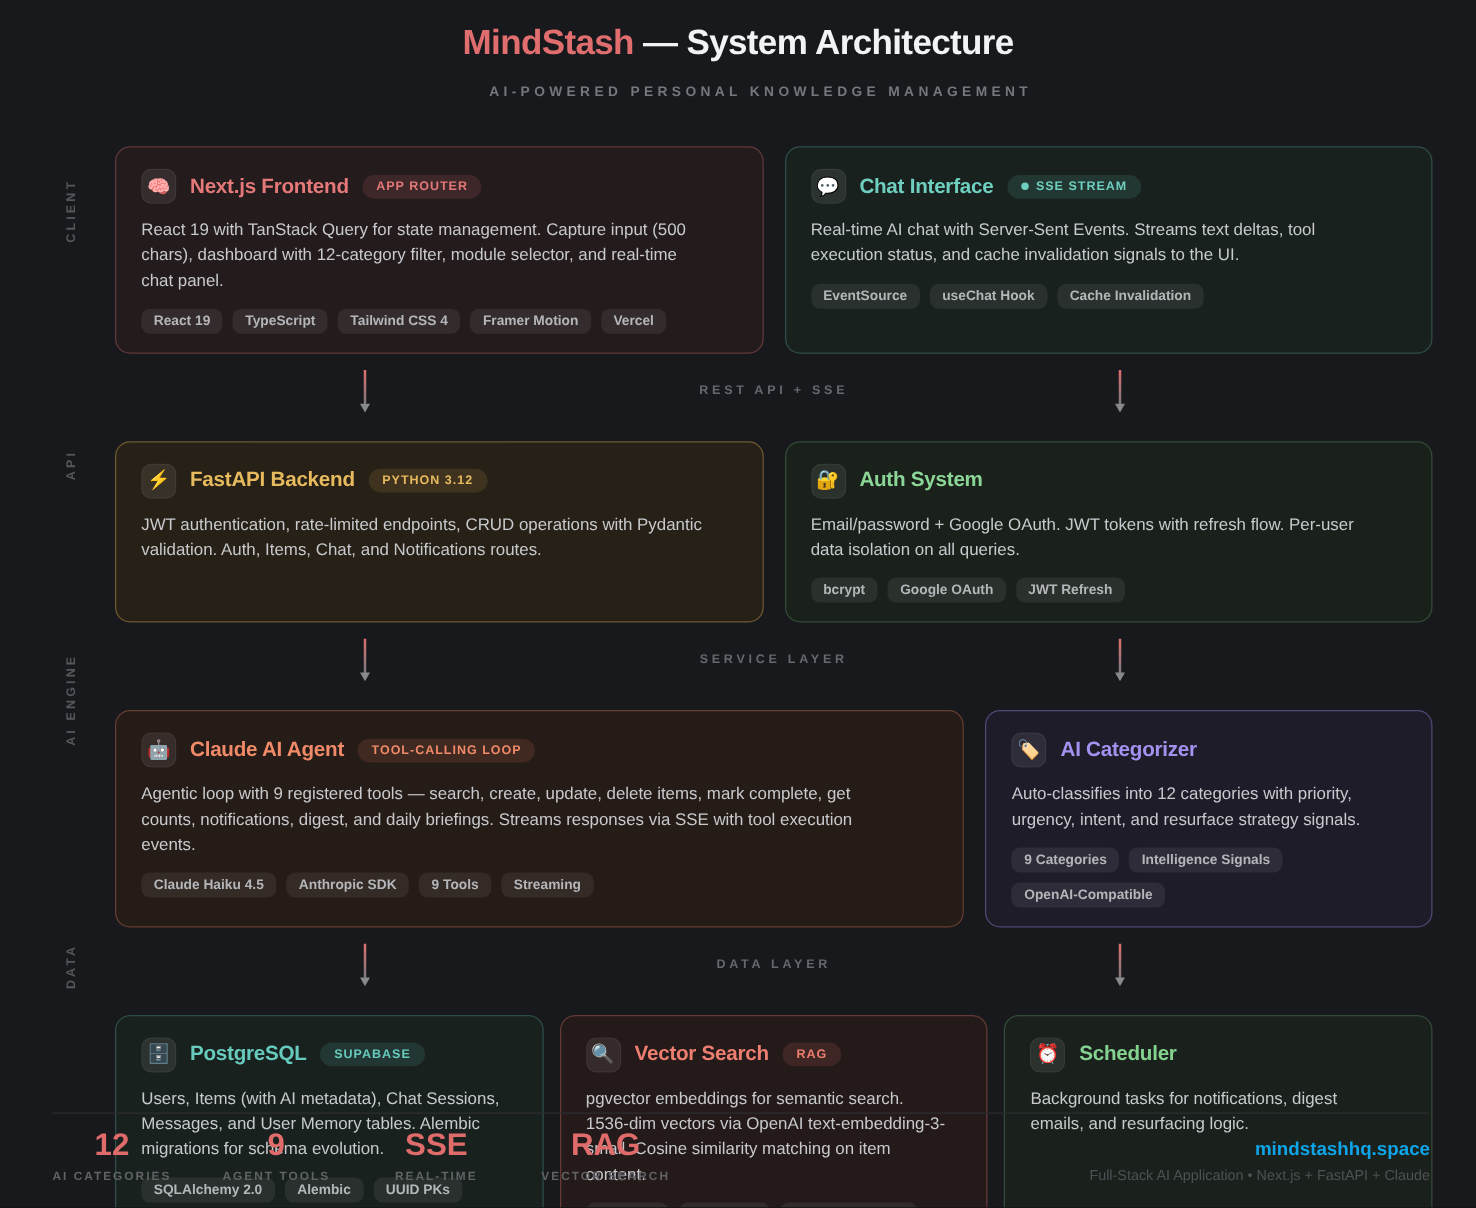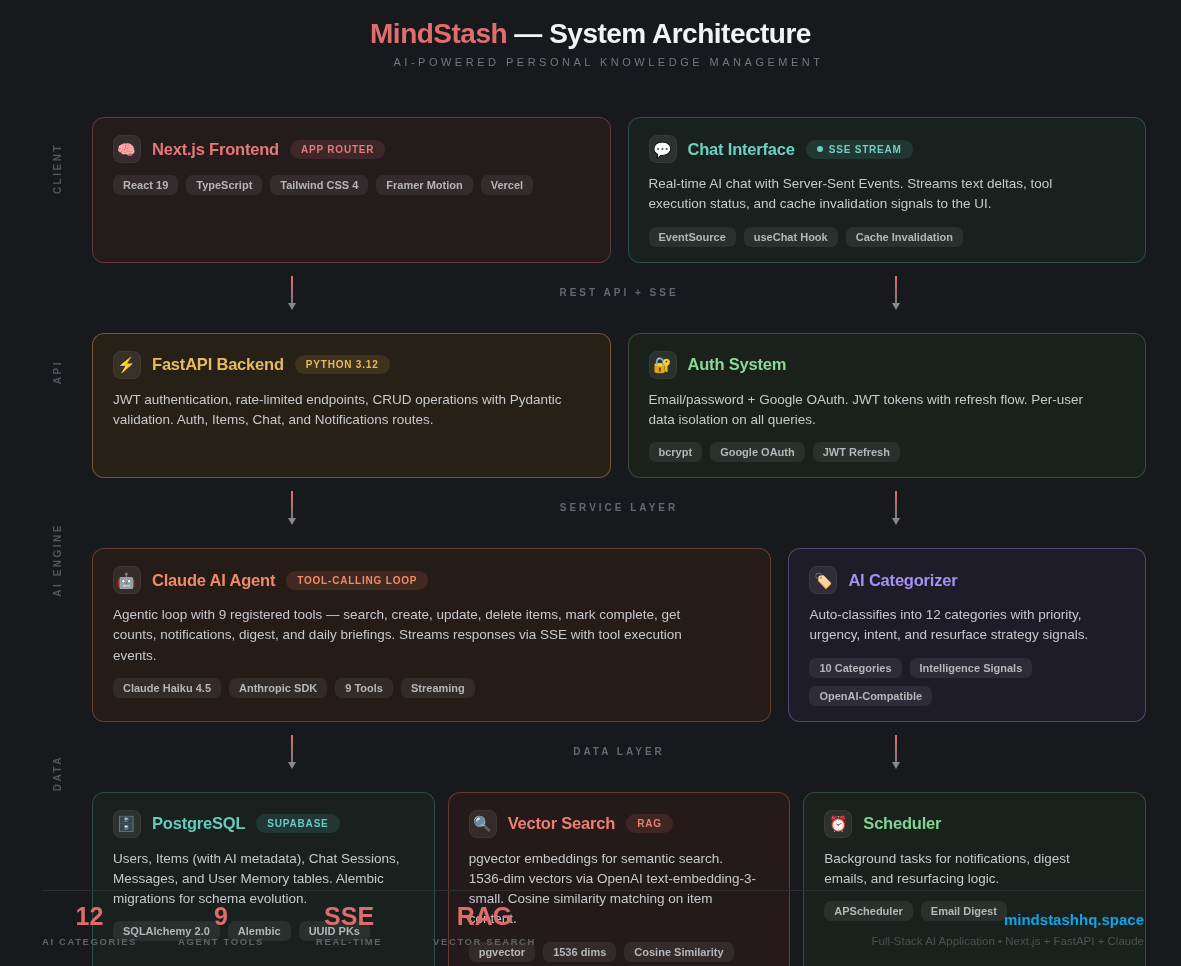--- a/index.html
+++ b/index.html
@@ -7,21 +7,21 @@
   body { font-family:"Liberation Sans", sans-serif; }
   .page {
     position:relative; width:1181px; height:966px;
     background:#18191d; overflow:hidden;
   }
   
   .hdr { padding-top:18px; text-align:center; }
   .hdr h1 { font-size:28px; font-weight:800; color:#f2f3f5; letter-spacing:-0.5px; }
   .hdr h1 .brand { color:#e06e6e; }
   .hdr .sub {
-    margin-top:6px; font-size:11px; font-weight:400; letter-spacing:3.5px;
+    margin-top:18px; font-size:11px; font-weight:700; letter-spacing:3.5px;
     color:#75777c; text-transform:uppercase;padding-left:36px;
   }
   
   .rail {
     position:absolute; left:52px;
     writing-mode:vertical-rl; transform:rotate(180deg);
     font-size:10px; font-weight:700; letter-spacing:2.5px;
     color:#55575b; text-transform:uppercase; white-space:nowrap;
   }
   
@@ -112,20 +112,21 @@
 
   <div class="content">
 
     <div class="row row-2">
       <div class="card card-frontend">
         <div class="chead">
           <span class="tile">🧠</span>
           <span class="ctitle">Next.js Frontend</span>
           <span class="badge">APP ROUTER</span>
         </div>
+        <div class="cdesc">React 19 with TanStack Query for state management. Capture input (500 chars), dashboard with 12-category filter, module selector, and real-time chat panel.</div>
         <div class="tags">
           <span class="tag">React 19</span>
           <span class="tag">TypeScript</span>
           <span class="tag">Tailwind CSS 4</span>
           <span class="tag">Framer Motion</span>
           <span class="tag">Vercel</span>
         </div>
       </div>
       <div class="card card-chat">
         <div class="chead">
@@ -195,21 +196,21 @@
           <span class="tag">Streaming</span>
         </div>
       </div>
       <div class="card card-categorizer">
         <div class="chead">
           <span class="tile">🏷️</span>
           <span class="ctitle">AI Categorizer</span>
         </div>
         <div class="cdesc">Auto-classifies into 12 categories with priority, urgency, intent, and resurface strategy signals.</div>
         <div class="tags">
-          <span class="tag">10 Categories</span>
+          <span class="tag">9 Categories</span>
           <span class="tag">Intelligence Signals</span>
           <span class="tag">OpenAI-Compatible</span>
         </div>
       </div>
     </div>
 
     <div class="connector">
       <span class="arrow a-left"></span>
       <div class="clabel">DATA LAYER</div>
       <span class="arrow a-right"></span>
@@ -241,24 +242,20 @@
           <span class="tag">1536 dims</span>
           <span class="tag">Cosine Similarity</span>
         </div>
       </div>
       <div class="card card-scheduler">
         <div class="chead">
           <span class="tile">⏰</span>
           <span class="ctitle">Scheduler</span>
         </div>
         <div class="cdesc">Background tasks for notifications, digest emails, and resurfacing logic.</div>
-        <div class="tags">
-          <span class="tag">APScheduler</span>
-          <span class="tag">Email Digest</span>
-        </div>
       </div>
     </div>
 
   </div>
 
   <div class="divider"></div>
   <div class="footer">
     <div class="stats">
       <div class="stat">
         <div class="val">12</div>

